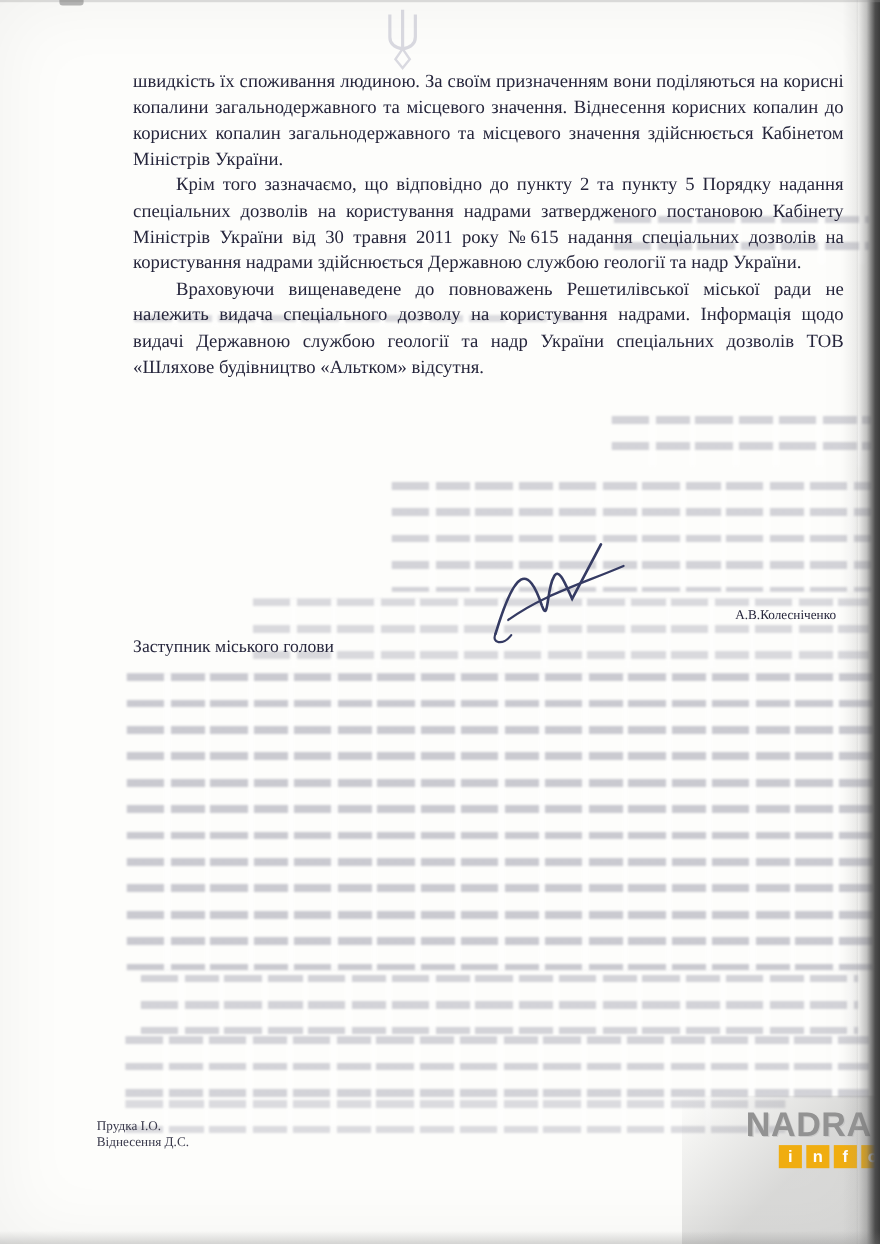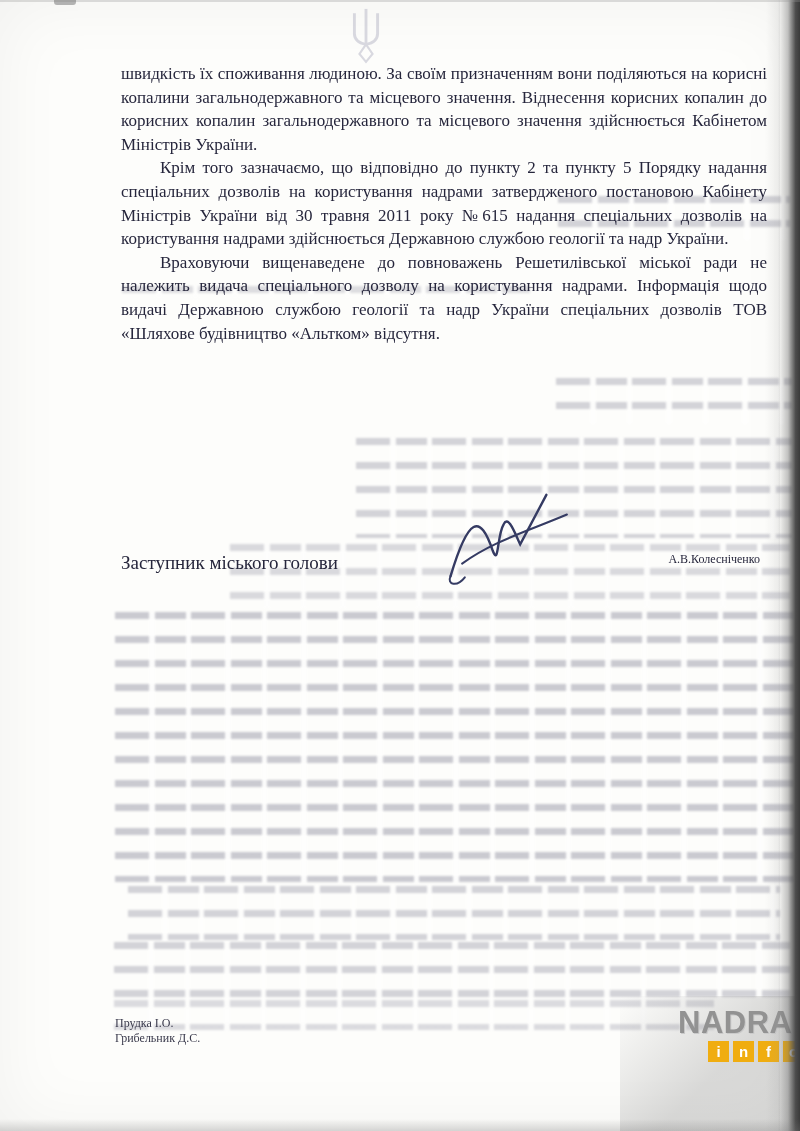--- a/index.html
+++ b/index.html
@@ -13,38 +13,38 @@
   .body-text{
     position:absolute;left:121px;top:62px;width:646px;
     font-size:17px;line-height:23.6px;color:#26263c;
     text-align:justify;
   }
   .body-text p{margin:0;text-indent:39px;}
   .body-text p.first{text-indent:0;}
   
   .trident{position:absolute;left:344px;top:6px;opacity:.45;}
   
-  .sig-title{position:absolute;left:121px;top:552px;font-size:19px;color:#26263c;}
+  .sig-title{position:absolute;left:121px;top:580px;font-size:16px;color:#26263c;}
   .sig-name{position:absolute;right:40px;top:552px;font-size:12px;color:#26263c;}
   .signature-svg{position:absolute;left:432px;top:494px;transform:rotate(-7deg);}
   
   .ghost{
     position:absolute;filter:blur(1.1px);opacity:.5;pointer-events:none;
     background-image:
       repeating-linear-gradient(to right,
         rgba(255,255,255,0) 0px, rgba(255,255,255,0) 34px,
         rgba(255,255,255,.95) 34px, rgba(255,255,255,.95) 40px,
         rgba(255,255,255,0) 40px, rgba(255,255,255,0) 71px,
         rgba(255,255,255,.95) 71px, rgba(255,255,255,.95) 76px),
       repeating-linear-gradient(to bottom,
         rgba(98,98,122,.55) 0px, rgba(98,98,122,.55) 7px,
         rgba(0,0,0,0) 7px, rgba(0,0,0,0) 24px);
   }
   
-  .footer-names{position:absolute;left:115px;top:1016px;font-size:12px;line-height:15px;color:#3a3a4c;}
+  .footer-names{position:absolute;left:88px;top:1016px;font-size:12px;line-height:15px;color:#3a3a4c;}
   .logo-backdrop{
     position:absolute;right:0;bottom:0;width:180px;height:135px;
     background:linear-gradient(135deg, rgba(140,140,140,0) 0%, rgba(140,140,140,.32) 55%);
   }
   .nadra-wrap{position:absolute;left:678px;top:1008px;width:140px;}
   .nadra-text{
     font-family:"Liberation Sans", sans-serif;font-weight:bold;font-size:31px;
     letter-spacing:.5px;color:#929292;text-shadow:1px 1px 0 #cacaca;line-height:30px;
   }
   .info-row{display:flex;gap:4px;margin:3px 0 0 30px;}
@@ -104,21 +104,21 @@
       <path d="M15 75 C40 18 52 16 60 55 C64 72 66 40 74 30 C80 21 84 40 88 52 L120 6" stroke="#353b63" stroke-width="2.4" stroke-linecap="round"></path>
       <path d="M28 64 C60 46 96 40 138 28" stroke="#353b63" stroke-width="2" stroke-linecap="round"></path>
       <path d="M15 75 C10 83 20 87 29 78" stroke="#353b63" stroke-width="2" stroke-linecap="round"></path>
     </svg>
   </span>
   <div class="sig-title">Заступник міського голови</div>
   <div class="sig-name">А.В.Колесніченко</div>
 
   <div class="footer-names">
     <div>Прудка І.О.</div>
-    <div>Грибельник Д.С.</div>
+    <div>Віднесення Д.С.</div>
   </div>
 
   <div class="logo-backdrop"></div>
   <div class="nadra-wrap">
     <div class="nadra-text">NADRA</div>
     <div class="info-row">
       <span class="info-sq">i</span>
       <span class="info-sq">n</span>
       <span class="info-sq">f</span>
       <span class="info-sq">o</span>

